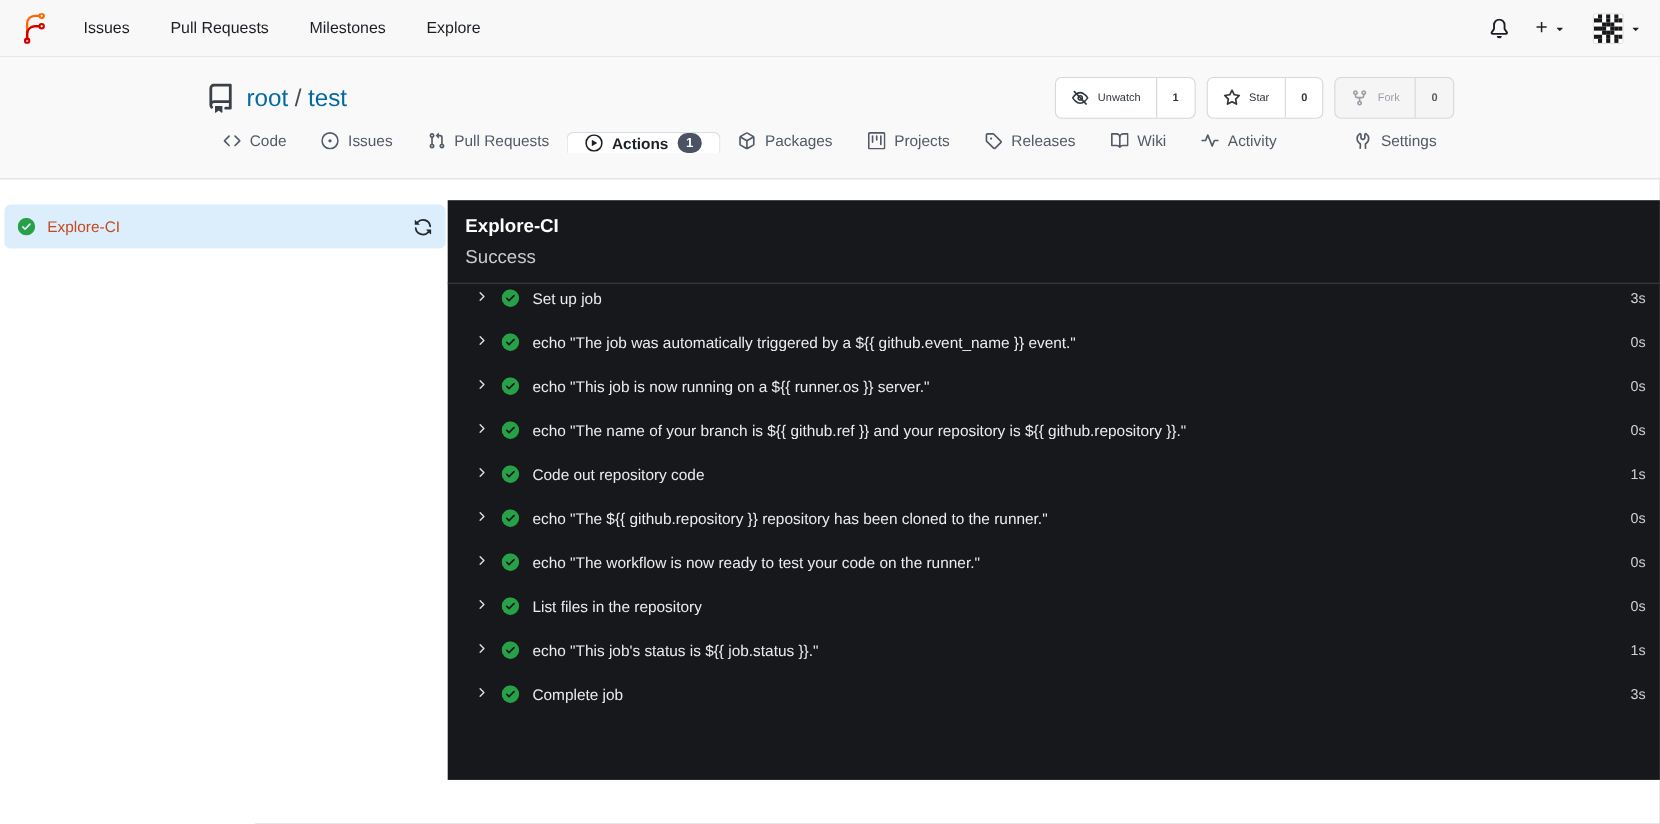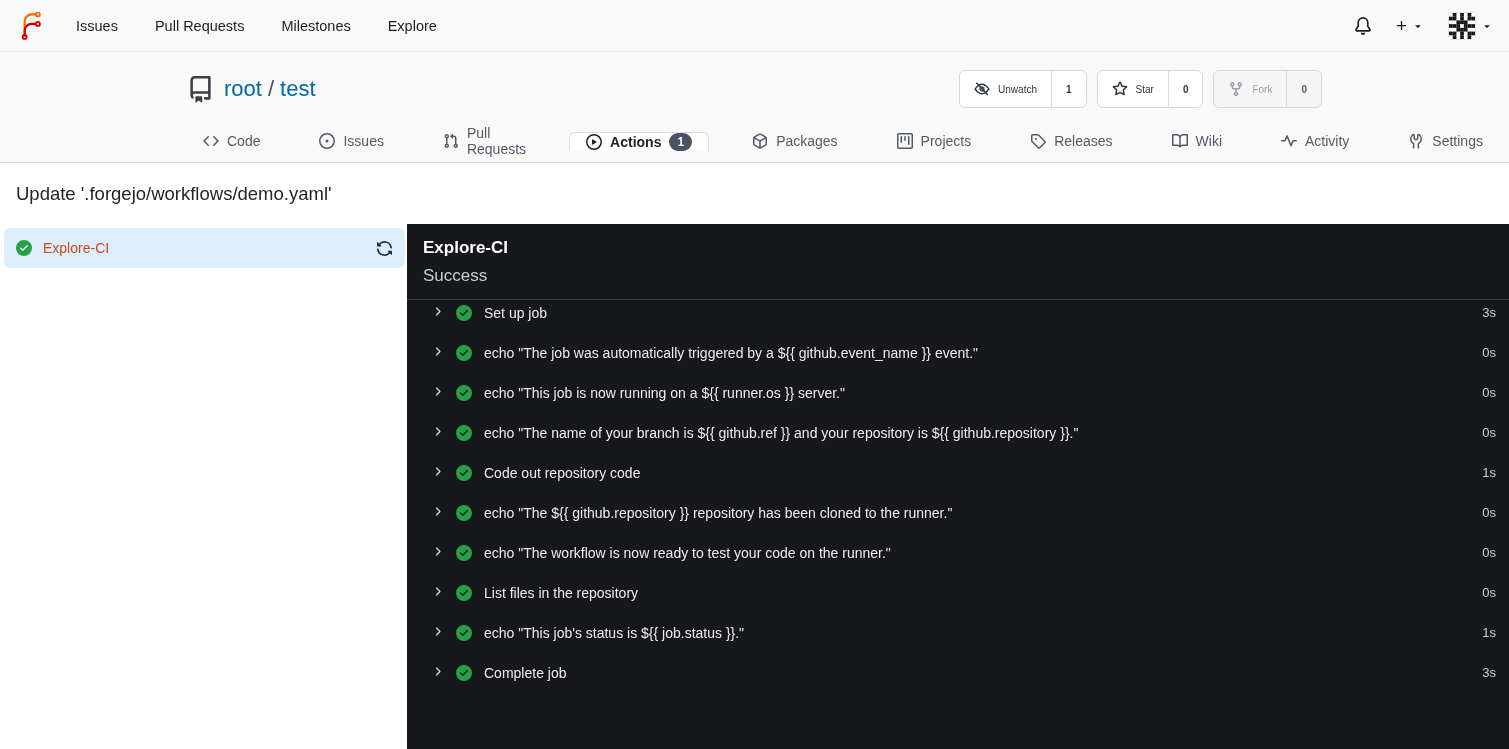--- a/index.html
+++ b/index.html
@@ -32,21 +32,21 @@
   .repo-link { color:#0369a1; text-decoration:none; cursor:pointer; }
   .repo-sep { color:#444c56; margin:0 6px; }
   .repo-buttons { margin-left:auto; display:flex; gap:10px; }
   .seg-btn { display:flex; align-items:stretch; background:#fff; border:1px solid #d6d8dd; border-radius:6px; overflow:hidden; height:38px; font-size:10px; color:#30363d; }
   .seg-main { display:flex; align-items:center; gap:8px; padding:0 14px; cursor:pointer; }
   .seg-count { display:flex; align-items:center; padding:0 14px; border-left:1px solid #d6d8dd; font-weight:700; cursor:pointer; }
   .seg-btn.disabled { background:#f5f5f6; color:#9aa0a8; }
   .seg-btn.disabled .seg-count { color:#575e68; }
 
   .tabbar-wrap { border-bottom:1px solid #d9dce1; }
-  .tabbar { width:1135px; margin:0 auto; display:flex; align-items:center; height:42px;gap:27px; }
+  .tabbar { width:1135px; margin:0 auto; display:flex; align-items:flex-start; height:42px; }
   .tab {
     display:flex; align-items:center; gap:8px; padding:0 16px;
     color:#525a66; font-size:14px; cursor:pointer; text-decoration:none; position:relative;
   }
   .tab.active {
     background:#fff; color:#1c2128; font-weight:700;
     border:1px solid #d9dce1; border-bottom:none; border-radius:6px 6px 0 0;
     margin-bottom:-1px; z-index:2;
   }
   .tab-badge {
@@ -289,21 +289,20 @@
               <path d="M5.433 2.304A4.492 4.492 0 0 0 3.5 6c0 1.598.832 3.002 2.09 3.802.518.328.929.923.902 1.64v.008l-.164 3.337a.75.75 0 1 1-1.498-.073l.163-3.33c.002-.085-.05-.216-.207-.316A5.996 5.996 0 0 1 2 6a5.993 5.993 0 0 1 2.567-4.92 1.482 1.482 0 0 1 1.673-.04c.462.296.76.827.76 1.423v2.82c0 .082.041.16.11.206l.75.51a.25.25 0 0 0 .28 0l.75-.51A.249.249 0 0 0 9 5.282V2.463c0-.596.298-1.127.76-1.423a1.482 1.482 0 0 1 1.673.04A5.993 5.993 0 0 1 14 6a5.996 5.996 0 0 1-2.786 5.068c-.157.1-.209.23-.207.315l.163 3.33a.752.752 0 0 1-1.094.714.75.75 0 0 1-.404-.64l-.164-3.345c-.027-.717.384-1.312.902-1.64A4.495 4.495 0 0 0 12.5 6a4.492 4.492 0 0 0-1.933-3.696c-.024.017-.067.067-.067.16v2.818a1.75 1.75 0 0 1-.767 1.448l-.75.51a1.75 1.75 0 0 1-1.966 0l-.75-.51A1.75 1.75 0 0 1 5.5 5.282V2.463c0-.092-.043-.142-.067-.159Z"></path>
             </svg>
           </span>
         <span>Settings</span>
       </a>
     </nav>
   </div>
 </section>
 
 <main>
-  <h2 class="run-title">Update '.forgejo/workflows/demo.yaml'</h2>
   <div class="run-body">
     <aside class="sidebar">
       <div class="job-item">
         <span class="oct green">
           <svg width="16" height="16" viewBox="0 0 16 16" fill="currentColor">
               <path d="M8 16A8 8 0 1 1 8 0a8 8 0 0 1 0 16Zm3.78-9.72a.751.751 0 0 0-.018-1.042.751.751 0 0 0-1.042-.018L6.75 9.19 5.28 7.72a.751.751 0 0 0-1.042.018.751.751 0 0 0-.018 1.042l2 2a.75.75 0 0 0 1.06 0Z"></path>
             </svg>
         </span>
         <span class="job-label">Explore-CI</span>
         <span class="job-refresh oct">

